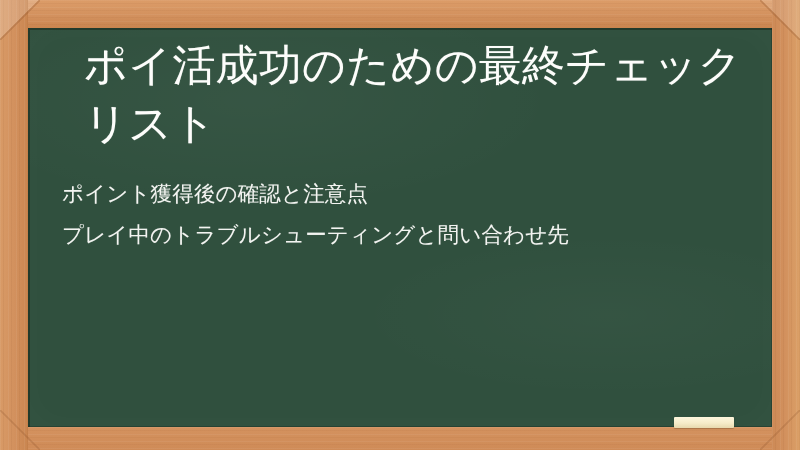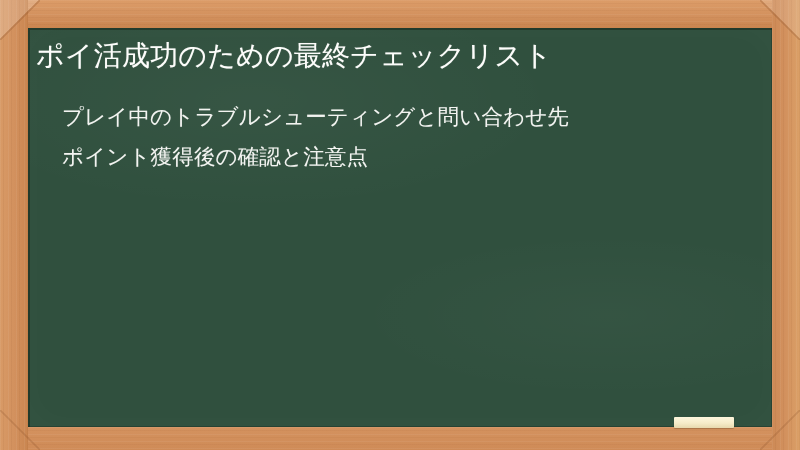--- a/index.html
+++ b/index.html
@@ -129,28 +129,29 @@
   }
 
   .board-inner {
     position: relative;
     z-index: 2;
     padding: 4px 16px 0 4px;
   }
 
   .title {
     color: #fdfdfb;
-    font-size: 28px;
+    font-size: 43px;
     line-height: 1.34;
     font-weight: 400;
     letter-spacing: 0.2px;
     padding-left: 4px;
     padding-top: 5px;
     text-shadow: 0 0 1px rgba(255,255,255,0.35);
     max-width: 716px;
+    margin-left: 48px;
   }
 
   .bullets {
     margin-top: 27px;
     padding-left: 30px;
   }
 
   .bullet {
     color: #f3f4f1;
     font-size: 21.5px;
@@ -200,22 +201,22 @@
     <div class="mitre mitre-bl"></div>
     <div class="mitre mitre-br"></div>
   </div>
 
   <div class="board">
     <div class="board-inner">
 
       <div class="title">ポイ活成功のための最終チェックリスト</div>
 
       <div class="bullets">
+        <div class="bullet">ポイント獲得後の確認と注意点</div>
         <div class="bullet">プレイ中のトラブルシューティングと問い合わせ先</div>
-        <div class="bullet">ポイント獲得後の確認と注意点</div>
       </div>
 
     </div>
   </div>
 
   <div class="chalk"></div>
 
 </div>
 
 </body></html>

